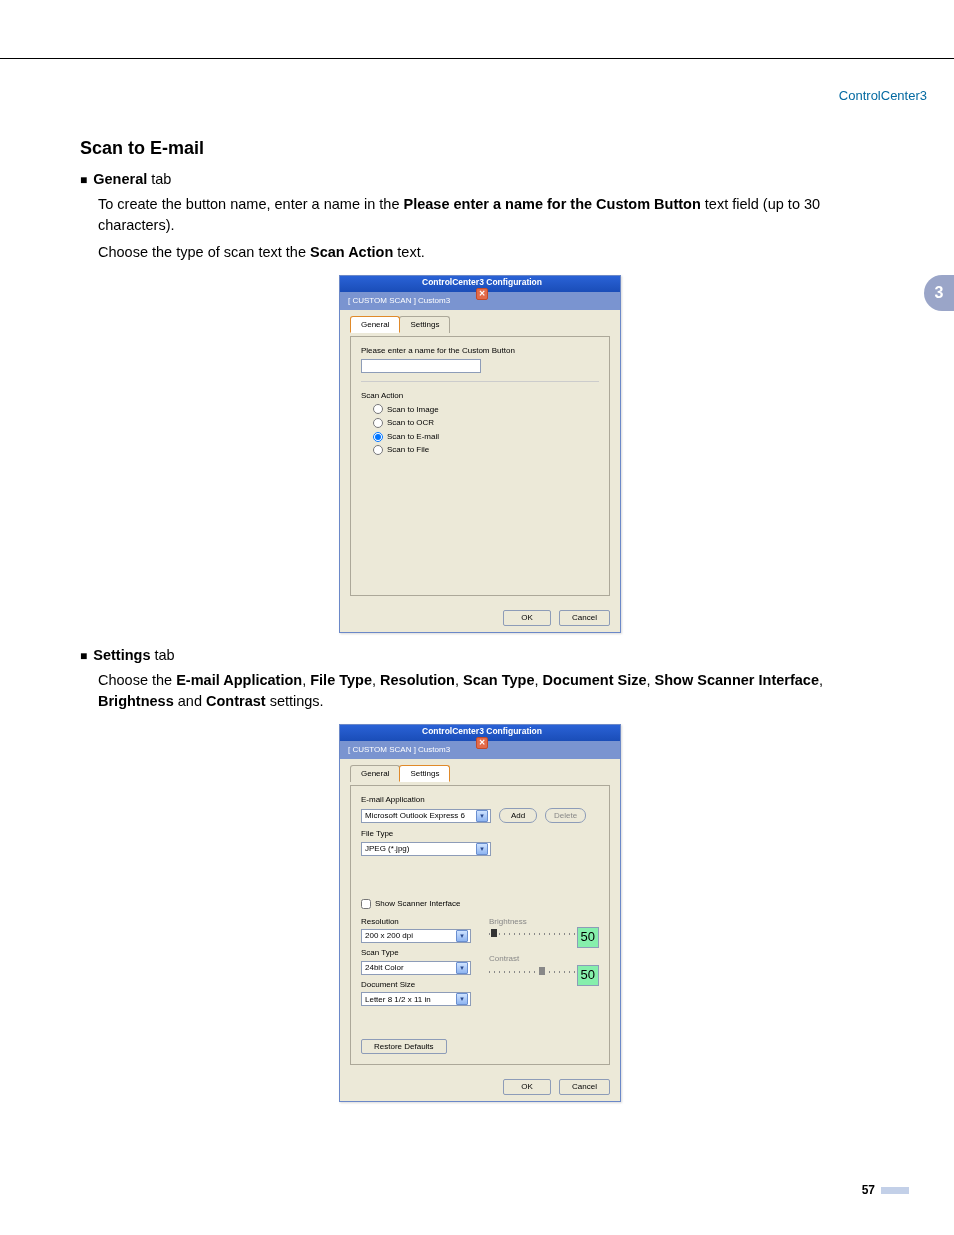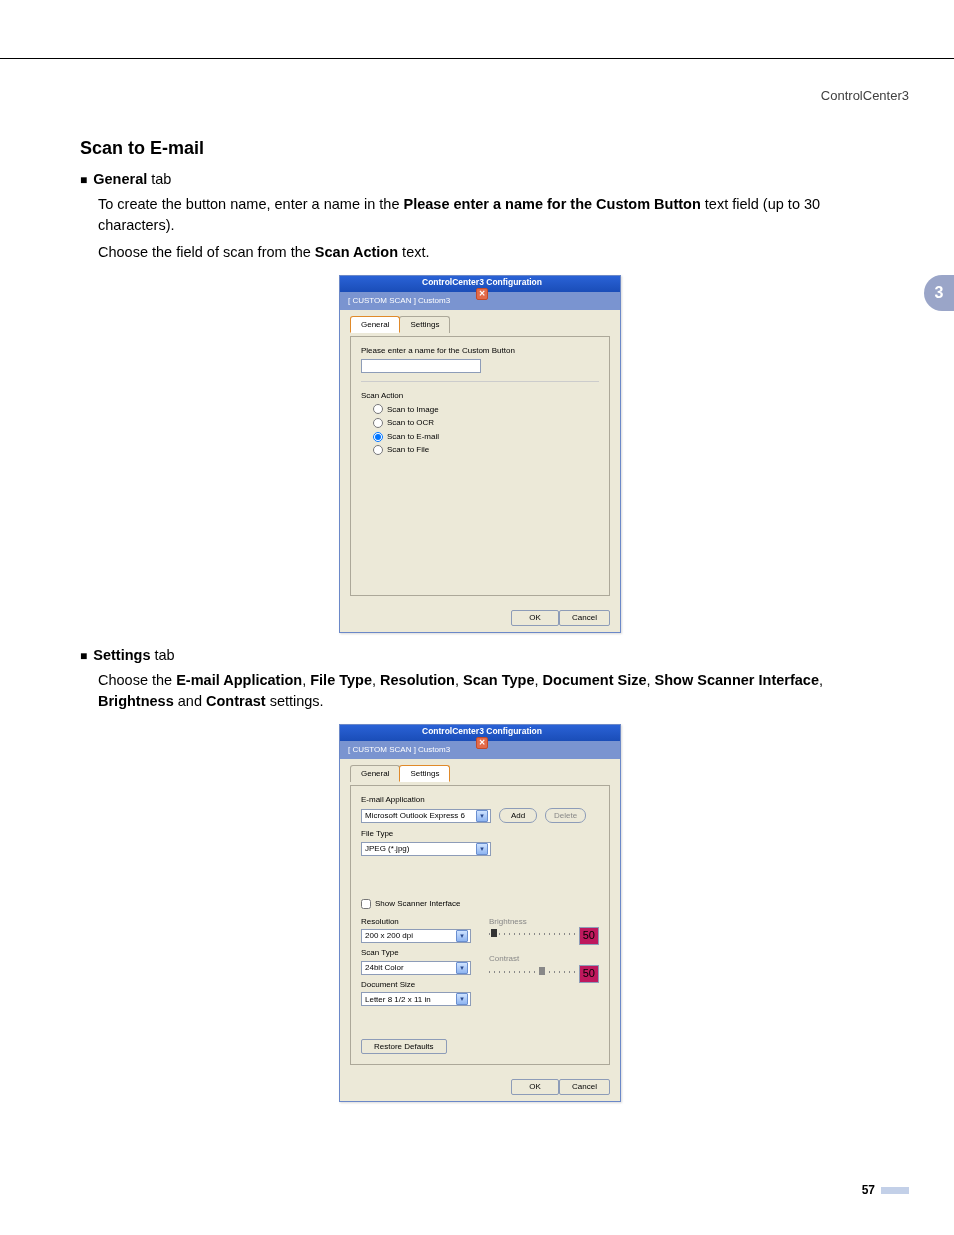--- a/index.html
+++ b/index.html
@@ -15,23 +15,23 @@
     position: absolute;
     top: 58px;
     left: 0;
     width: 954px;
     height: 1px;
     background: #000;
   }
   .header-right {
     position: absolute;
     top: 88px;
-    right: 45px;
+    right: 27px;
     font-size: 13px;
-    color: #404040;
+    color: #0369a1;
   }
   .side-tab {
     position: absolute;
     right: 0;
     top: 275px;
     width: 30px;
     height: 36px;
     background: #9aa5c8;
     border-radius: 18px 0 0 18px;
     color: #fff;
@@ -125,21 +125,21 @@
     background: #fff;
     height: 14px;
     width: 120px;
     font-size: 8px;
     padding: 0 2px;
   }
   .hr-line { height:1px; background:#ccc; margin: 8px 0; }
   .radio-row, .check-row { display:flex; align-items:center; gap:4px; margin: 2px 0 2px 12px; font-size:8px; }
   .radio-row input, .check-row input { width:10px; height:10px; margin:0; }
   .btnrow {
-    display:flex; justify-content:flex-end; 
+    display:flex; justify-content:flex-end; gap:8px;
     padding: 6px 10px;
   }
   .btn {
     border: 1px solid #8d9cb8;
     background: #ece9d8;
     font-size: 8px;
     padding: 1px 12px;
     border-radius: 2px;
     min-width: 48px;
     text-align:center;
@@ -170,22 +170,22 @@
   .slider .track {
     position:absolute; top:4px; left:0; right:24px;
     height:2px; background:repeating-linear-gradient(to right,#888 0,#888 1px,transparent 1px,transparent 5px);
   }
   .slider .knob {
     position:absolute; top:0;
     width:6px; height:8px; background:#333;
   }
   .slider .valbox {
     position:absolute; right:0; top:-2px;
-    border:1px solid #8d9cb8; background:#be185d;
-    font-size:11px; padding:0 3px; min-width:16px; text-align:center;
+    border:1px solid #8d9cb8; background:#86efac;
+    font-size:13px; padding:0 3px; min-width:16px; text-align:center;
   }
   .footer {
     position:absolute;
     bottom: 38px;
     right: 45px;
     font-size: 12px;
     font-weight: bold;
     display:flex; align-items:center; gap:6px;
   }
   .footer .bar { width:28px; height:7px; background:#c3d0e8; }
@@ -202,21 +202,21 @@
   <h2>Scan to E-mail</h2>
 
   <div class="bullet-row">
     <span class="bullet">■</span>
     <span><b>General</b><span> tab</span></span>
   </div>
   <p class="indent">
     <span>To create the button name, enter a name in the </span><b>Please enter a name for the Custom Button</b><span> text field (up to 30 characters).</span>
   </p>
   <p class="indent">
-    <span>Choose the field of scan from the </span><b>Scan Action</b><span> text.</span>
+    <span>Choose the type of scan text the </span><b>Scan Action</b><span> text.</span>
   </p>
 
   <div class="dialog">
     <div class="titlebar">
       <span>ControlCenter3 Configuration</span>
       <span class="close-x">✕</span>
     </div>
     <div class="subtitle">[ CUSTOM SCAN ]   Custom3</div>
     <div class="dlg-body">
       <div class="tabs">

